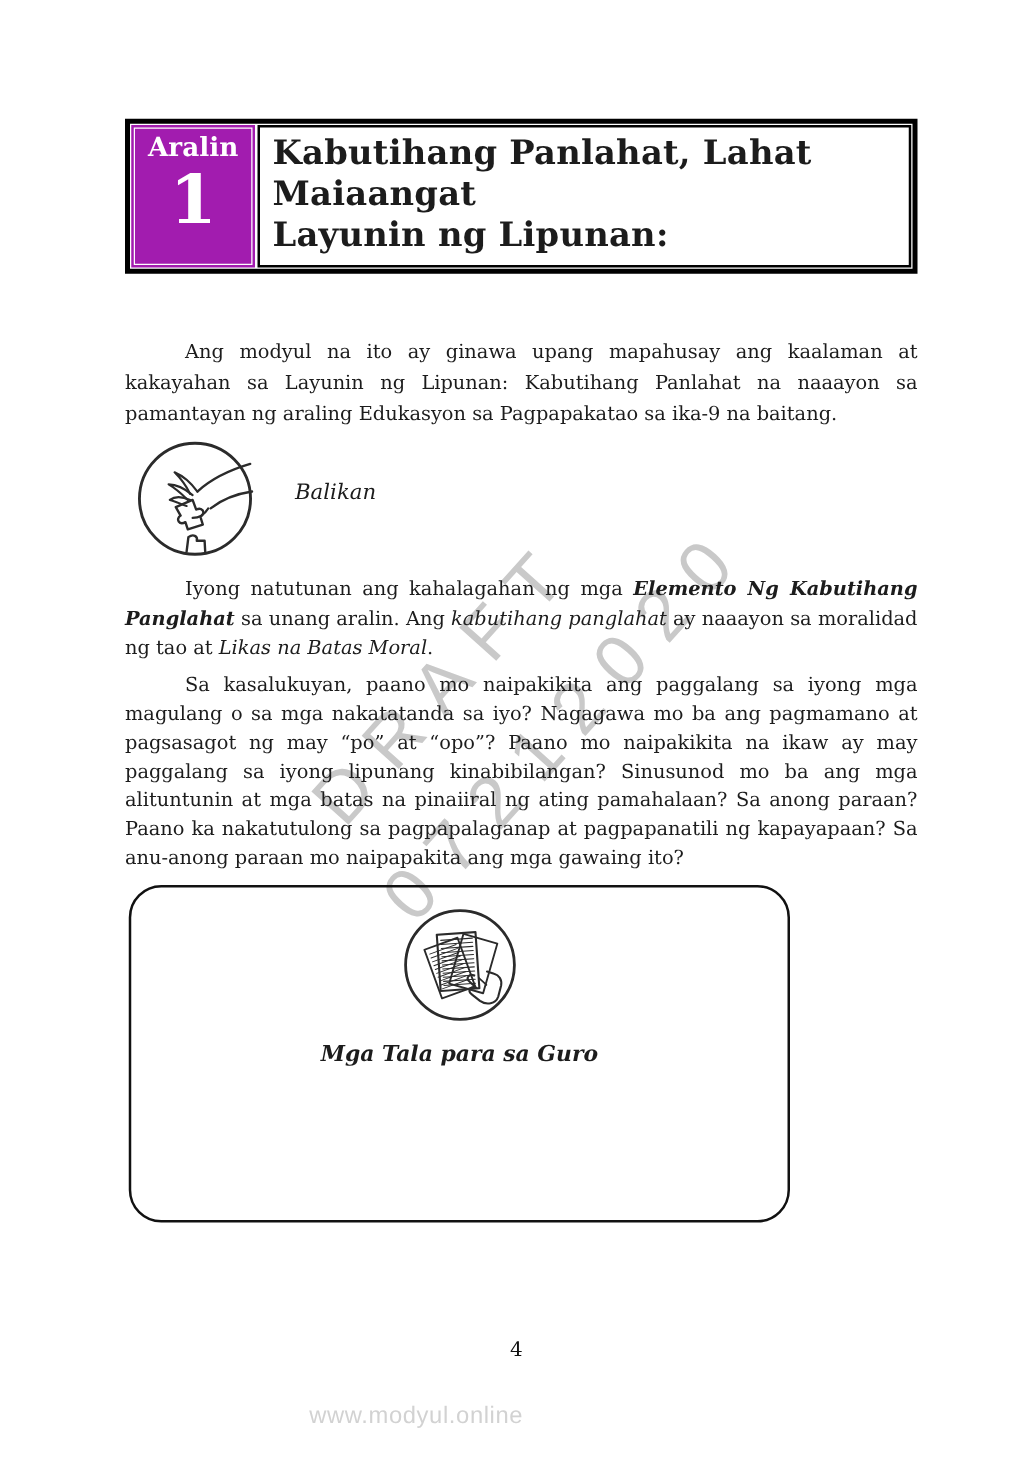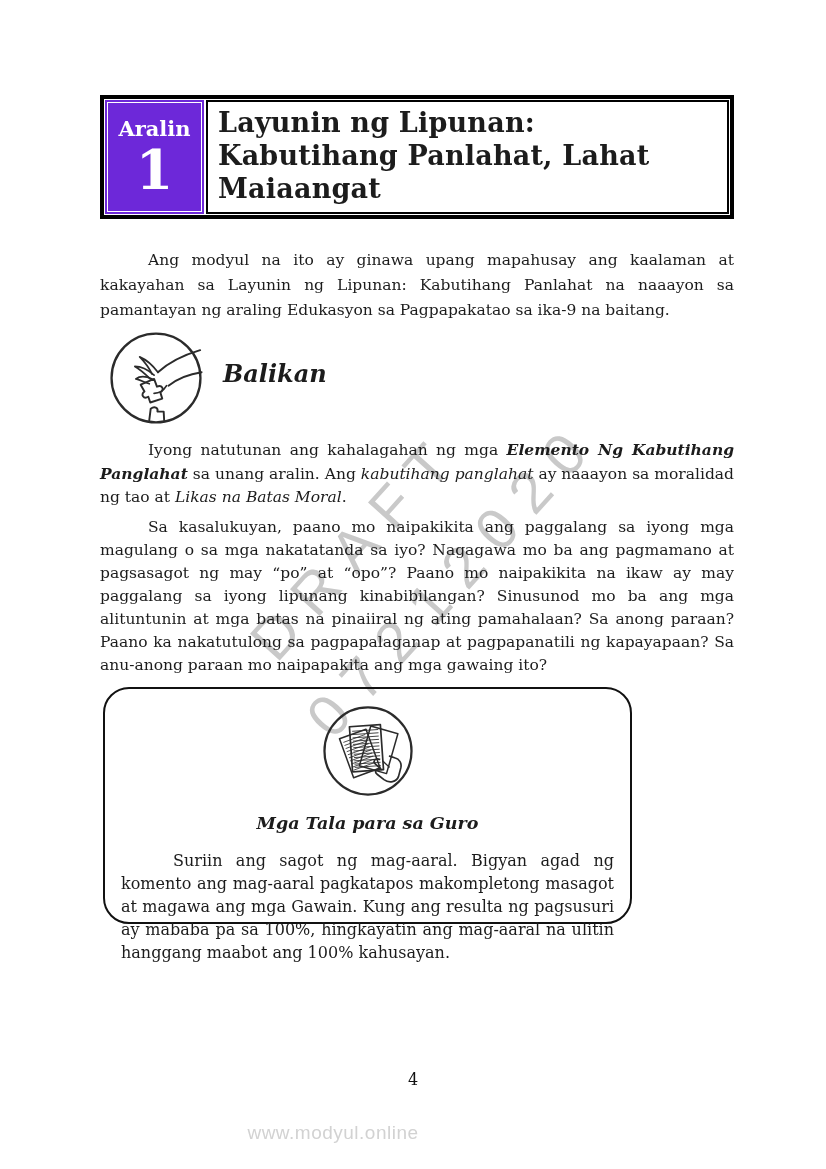--- a/index.html
+++ b/index.html
@@ -36,26 +36,26 @@
   
   .lesson-header {
     border: 4px solid #000;
     padding: 1px;
     display: flex;
     align-items: stretch;
     background: #fff;
   }
   .lesson-cell {
     position: relative;
-    background: #6d28d9;
+    background: #a21caf;
     color: #fff;
     width: 99px;
     flex: 0 0 99px;
     display: flex; flex-direction: column;
-    align-items: center; justify-content: center;
+    align-items: center; 
     padding: 6px 0;
   }
   .lesson-cell::after {
     content: ""; position: absolute; inset: 2px;
     border: 1px solid #fff; pointer-events: none;
   }
   .lesson-label { font-size: 21px; font-weight: bold; line-height: 1.1; }
   .lesson-number { font-size: 54px; font-weight: bold; line-height: 1; margin-top: 3px; }
   .title-cell {
     border: 2px solid #000;
@@ -69,39 +69,39 @@
   }
 
   
   .para {
     text-align: justify;
     text-indent: 48px;
     margin: 0 0 7px 0;
   }
   .para-intro { font-size: 15.5px; line-height: 25px; }
   .para-review { font-size: 15.5px; line-height: 23px; }
-  .first-para { margin-top: 29px; }
+  .first-para { margin-top: 50px; }
   .bi { font-weight: bold; font-style: italic; }
   .it { font-style: italic; }
 
   
   .section-head {
     display: flex; align-items: center;
     margin: 6px 0 12px 8px;
   }
   .section-icon { width: 96px; height: 96px; flex: 0 0 96px; }
   .section-title {
-    font-size: 24px; font-weight: bold; font-style: italic;
-    margin-left: 19px; margin-top: -10px;
+    font-size: 17px; font-weight: normal; font-style: italic;
+    margin-left: 32px; margin-top: -10px;
   }
 
   
   .notes-box {
     width: 529px;
-    height: 237px;
+    height: 270px;
     margin: 10px 0 0 3px;
     border: 2px solid #111;
     border-radius: 26px;
     text-align: center;
     padding: 14px 16px 0 16px;
     background: transparent;
   }
   .notes-icon { width: 94px; height: 96px; }
   .notes-heading {
     font-size: 17.5px; font-weight: bold; font-style: italic;
@@ -141,22 +141,22 @@
 </div>
 
 <div class="page">
 
   <div class="lesson-header">
     <div class="lesson-cell">
       <div class="lesson-label">Aralin</div>
       <div class="lesson-number">1</div>
     </div>
     <div class="title-cell">
+      <div>Kabutihang Panlahat, Lahat Maiaangat</div>
       <div>Layunin ng Lipunan:</div>
-      <div>Kabutihang Panlahat, Lahat Maiaangat</div>
     </div>
   </div>
 
   <p class="para para-intro first-para">Ang modyul na ito ay ginawa upang mapahusay ang kaalaman at kakayahan sa Layunin ng Lipunan: Kabutihang Panlahat na naaayon sa pamantayan ng araling Edukasyon sa Pagpapakatao sa ika-9 na baitang.</p>
 
   <div class="section-head">
     <svg class="section-icon" viewBox="0 0 100 100">
       <circle class="line-art" cx="50" cy="50" r="46.3" fill="#ffffff" stroke-width="2.4"></circle>
 
       <path class="line-art" stroke-width="2" d="M96,21 C79,26 63,34 52,44"></path>
@@ -193,19 +193,18 @@
 
       <g transform="rotate(-4 49 49)">
         <rect class="line-art" x="32" y="23" width="33" height="48" fill="#ffffff" stroke-width="1.8"></rect>
         <path class="line-art" stroke-width="0.9" d="M35,28 H62 M35,31.5 H62 M35,35 H62 M35,38.5 H62 M35,42 H62 M35,45.5 H62 M35,49 H62 M35,52.5 H62 M35,56 H62 M35,59.5 H62 M35,63 H62 M35,66.5 H62"></path>
       </g>
 
       <path class="line-art" stroke-width="1.8" fill="#ffffff" d="M62,59 c-4,-2 -7.5,2 -4,5 l6,5.5 c-5,-2 -8,2.5 -4,5.5 l7,5.5 c5.5,4 13.5,2.5 15.5,-3.5 l2.5,-9.5 c1,-5 -2,-9 -6,-10 l-6,-2"></path>
       <path class="line-art" stroke-width="1.4" d="M66,61 L72.5,67"></path>
     </svg>
     <div class="notes-heading">Mga Tala para sa Guro</div>
-    <p class="notes-body">Suriin ang sagot ng mag-aaral. Bigyan agad ng komento ang mag-aaral pagkatapos makompletong masagot at magawa ang mga Gawain. Kung ang resulta ng pagsusuri ay mababa pa sa 100%, hingkayatin ang mag-aaral na ulitin hanggang maabot ang 100% kahusayan.</p>
   </div>
 
 </div>
 
 <div class="page-number">4</div>
 <div class="site-url">www.modyul.online</div>
 
 </body></html>

